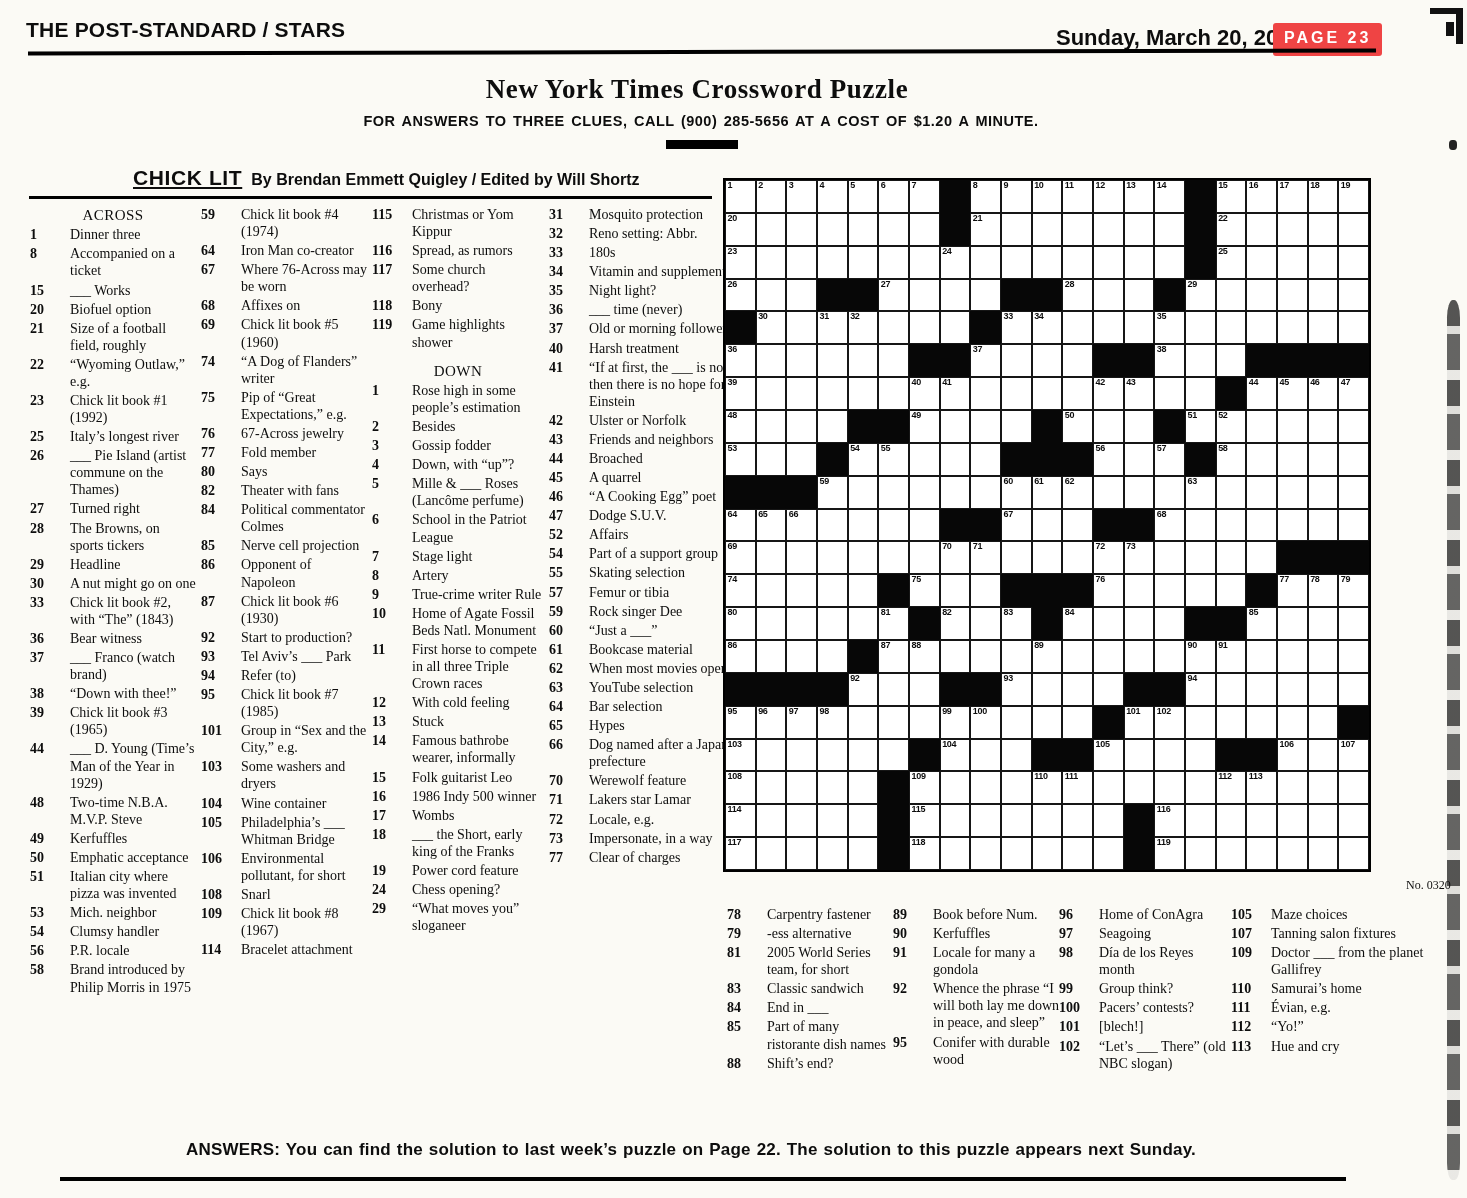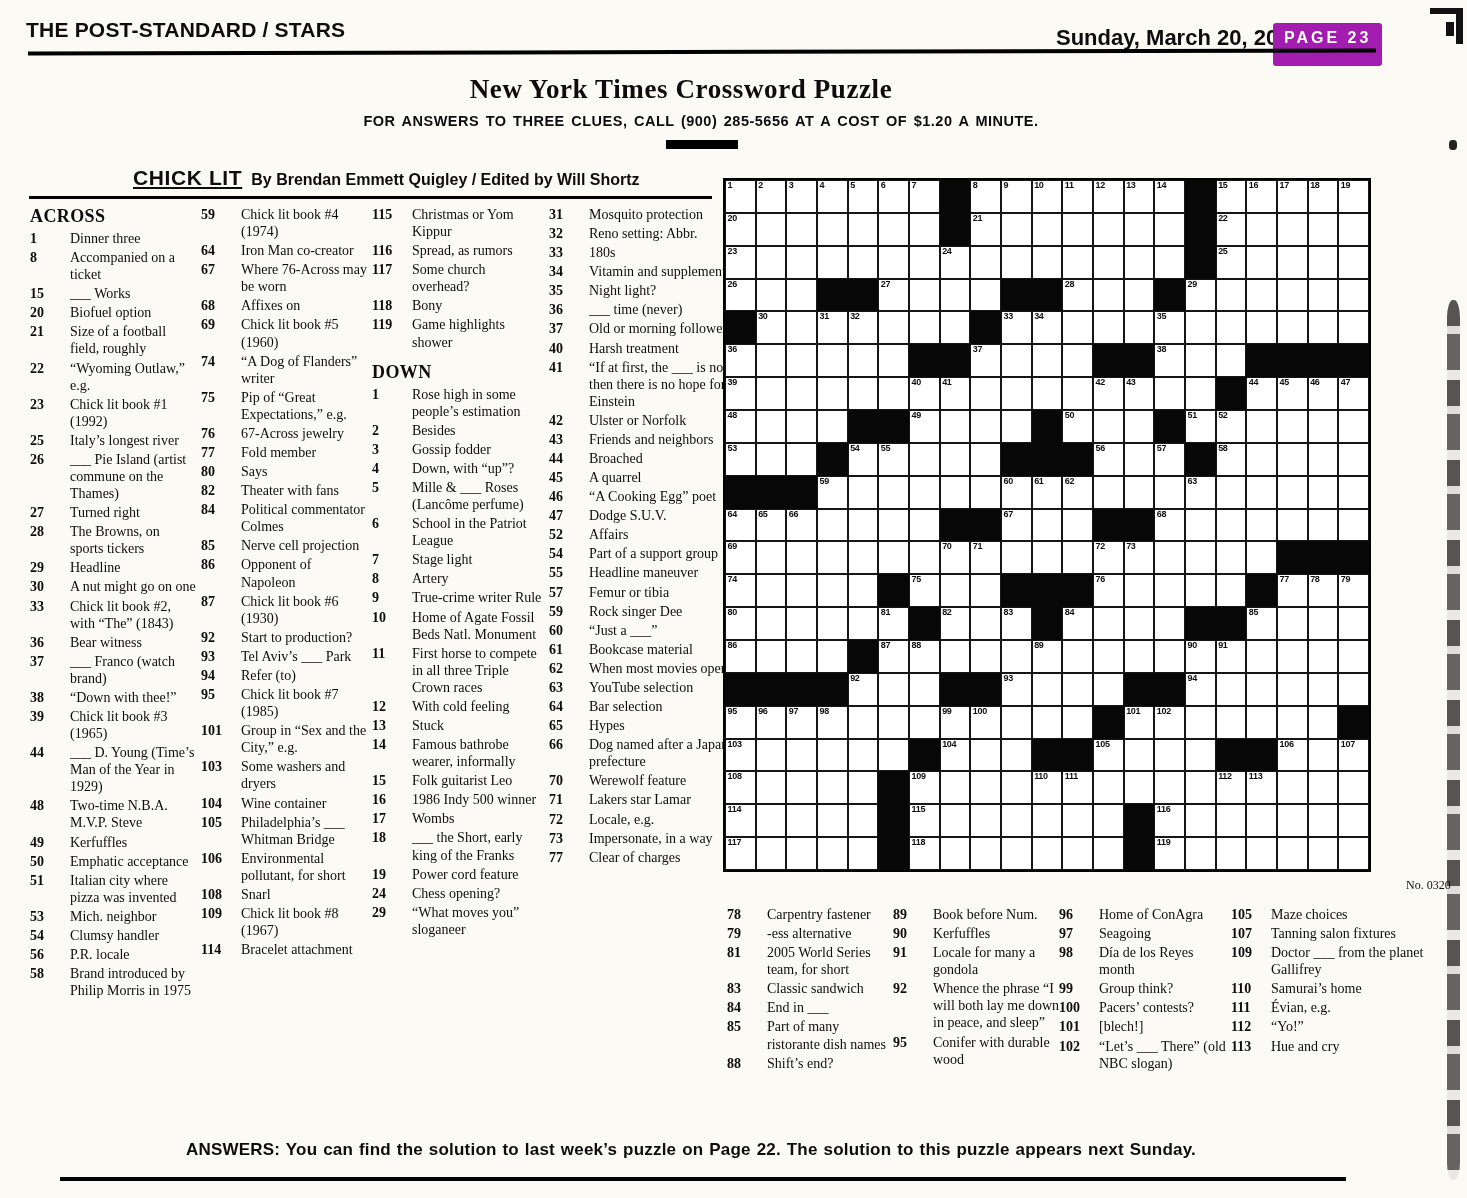--- a/index.html
+++ b/index.html
@@ -6,42 +6,42 @@
   body{
     width:1467px;height:1198px;position:relative;overflow:hidden;
     background:#fbfaf5;color:#0d0d0d;
     font-family:"Liberation Serif",serif;
   }
   
   .masthead-left{position:absolute;left:26px;top:18px;
     font:700 21px "Liberation Sans",sans-serif;letter-spacing:.2px;}
   .masthead-date{position:absolute;left:1056px;top:25px;
     font:700 22px "Liberation Sans",sans-serif;}
-  .page-badge{position:absolute;left:1273px;top:23px;background:#a21caf;color:#fff;
+  .page-badge{position:absolute;left:1273px;top:23px;background:#ef4444;color:#fff;
     font:700 16px "Liberation Sans",sans-serif;letter-spacing:3px;
-    padding:6px 11px 19px;border-radius:3px;text-align:center;}
+    padding:6px 11px 9px;border-radius:3px;text-align:center;}
   .rule-top{position:absolute;left:28px;top:50px;width:1348px;height:4px;background:#000;
     transform:rotate(-.12deg);}
   
-  .nyt-title{position:absolute;left:320px;top:74px;width:722px;text-align:center;
+  .nyt-title{position:absolute;left:336px;top:74px;width:722px;text-align:center;
     font:700 27px "Liberation Serif",serif;letter-spacing:.6px;}
   .phone-line{position:absolute;left:280px;top:113px;width:842px;text-align:center;
     font:800 14.5px "Liberation Sans",sans-serif;letter-spacing:.5px;word-spacing:2px;}
   .divider-bar{position:absolute;left:666px;top:140px;width:72px;height:9px;background:#000;}
   
   .puzzle-header{position:absolute;left:133px;top:166px;display:flex;align-items:baseline;gap:9px;}
   .puzzle-title{font:800 21px "Liberation Sans",sans-serif;letter-spacing:.6px;text-decoration:underline;}
   .puzzle-byline{font:700 16px "Liberation Sans",sans-serif;}
   .rule-clues{position:absolute;left:29px;top:196px;width:683px;height:3px;background:#000;}
   
   #clue-columns{position:absolute;left:30px;top:206px;width:684px;height:942px;
     display:flex;gap:5px;font-size:14px;line-height:1.22;}
   .ccol{flex:1 1 0;min-width:0;}
   .cgroup{margin-bottom:11px;}
-  .chead{font-weight:700;font-size:18px;letter-spacing:.4px;margin-bottom:2px;}
+  .chead{font-weight:400;font-size:15px;letter-spacing:.4px;margin-bottom:2px;text-align:center;}
   .clue{display:flex;margin-bottom:2px;}
   .cn{flex:0 0 33px;font-weight:700;}
   .ct{flex:1 1 auto;}
   
   #grid{position:absolute;left:723px;top:178px;width:648px;height:694px;
     display:grid;grid-template-columns:repeat(21,1fr);grid-template-rows:repeat(21,1fr);
     border:2.5px solid #000;background:#fff;box-sizing:border-box;}
   .gc{position:relative;background:#fff;border:1px solid #161616;box-sizing:border-box;}
   .gc.black{background:#070707;border-color:#070707;}
   .gn{position:absolute;top:-1px;left:1.5px;
@@ -494,21 +494,21 @@
         <div class="clue">
           <span class="cn">52</span>
           <span class="ct">Affairs</span>
         </div>
         <div class="clue">
           <span class="cn">54</span>
           <span class="ct">Part of a support group</span>
         </div>
         <div class="clue">
           <span class="cn">55</span>
-          <span class="ct">Headline maneuver</span>
+          <span class="ct">Skating selection</span>
         </div>
         <div class="clue">
           <span class="cn">57</span>
           <span class="ct">Femur or tibia</span>
         </div>
         <div class="clue">
           <span class="cn">59</span>
           <span class="ct">Rock singer Dee</span>
         </div>
         <div class="clue">

